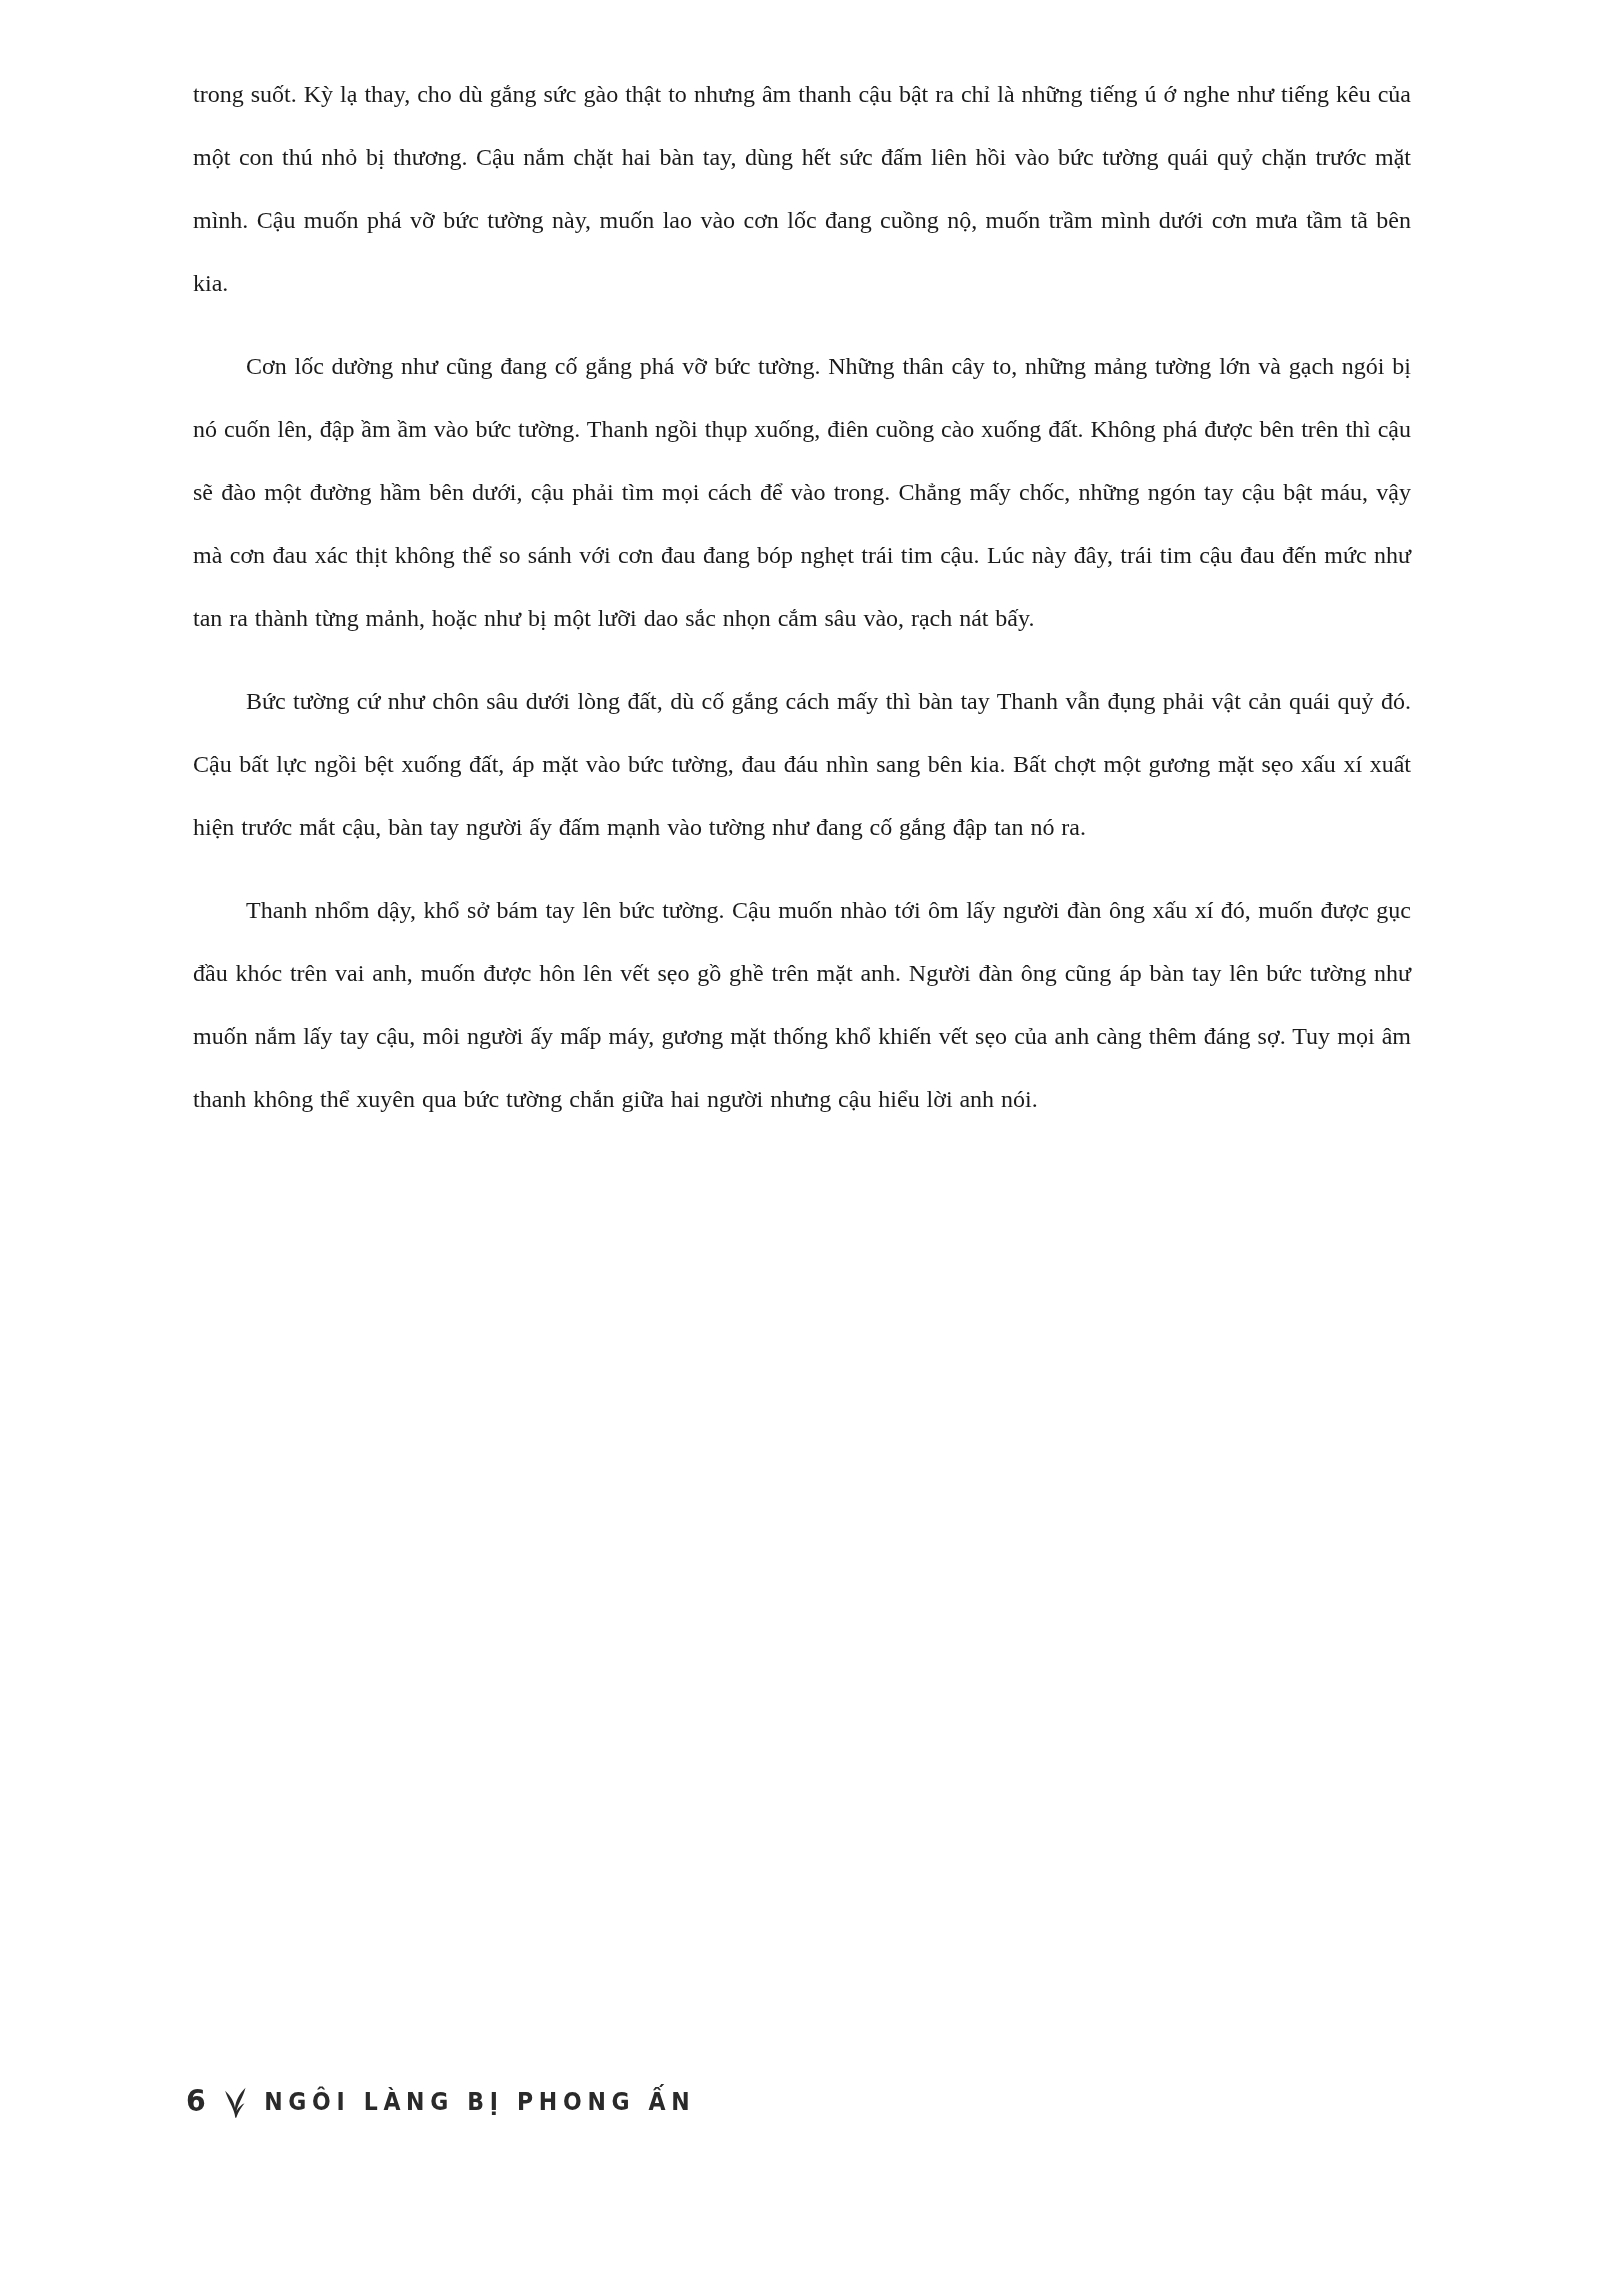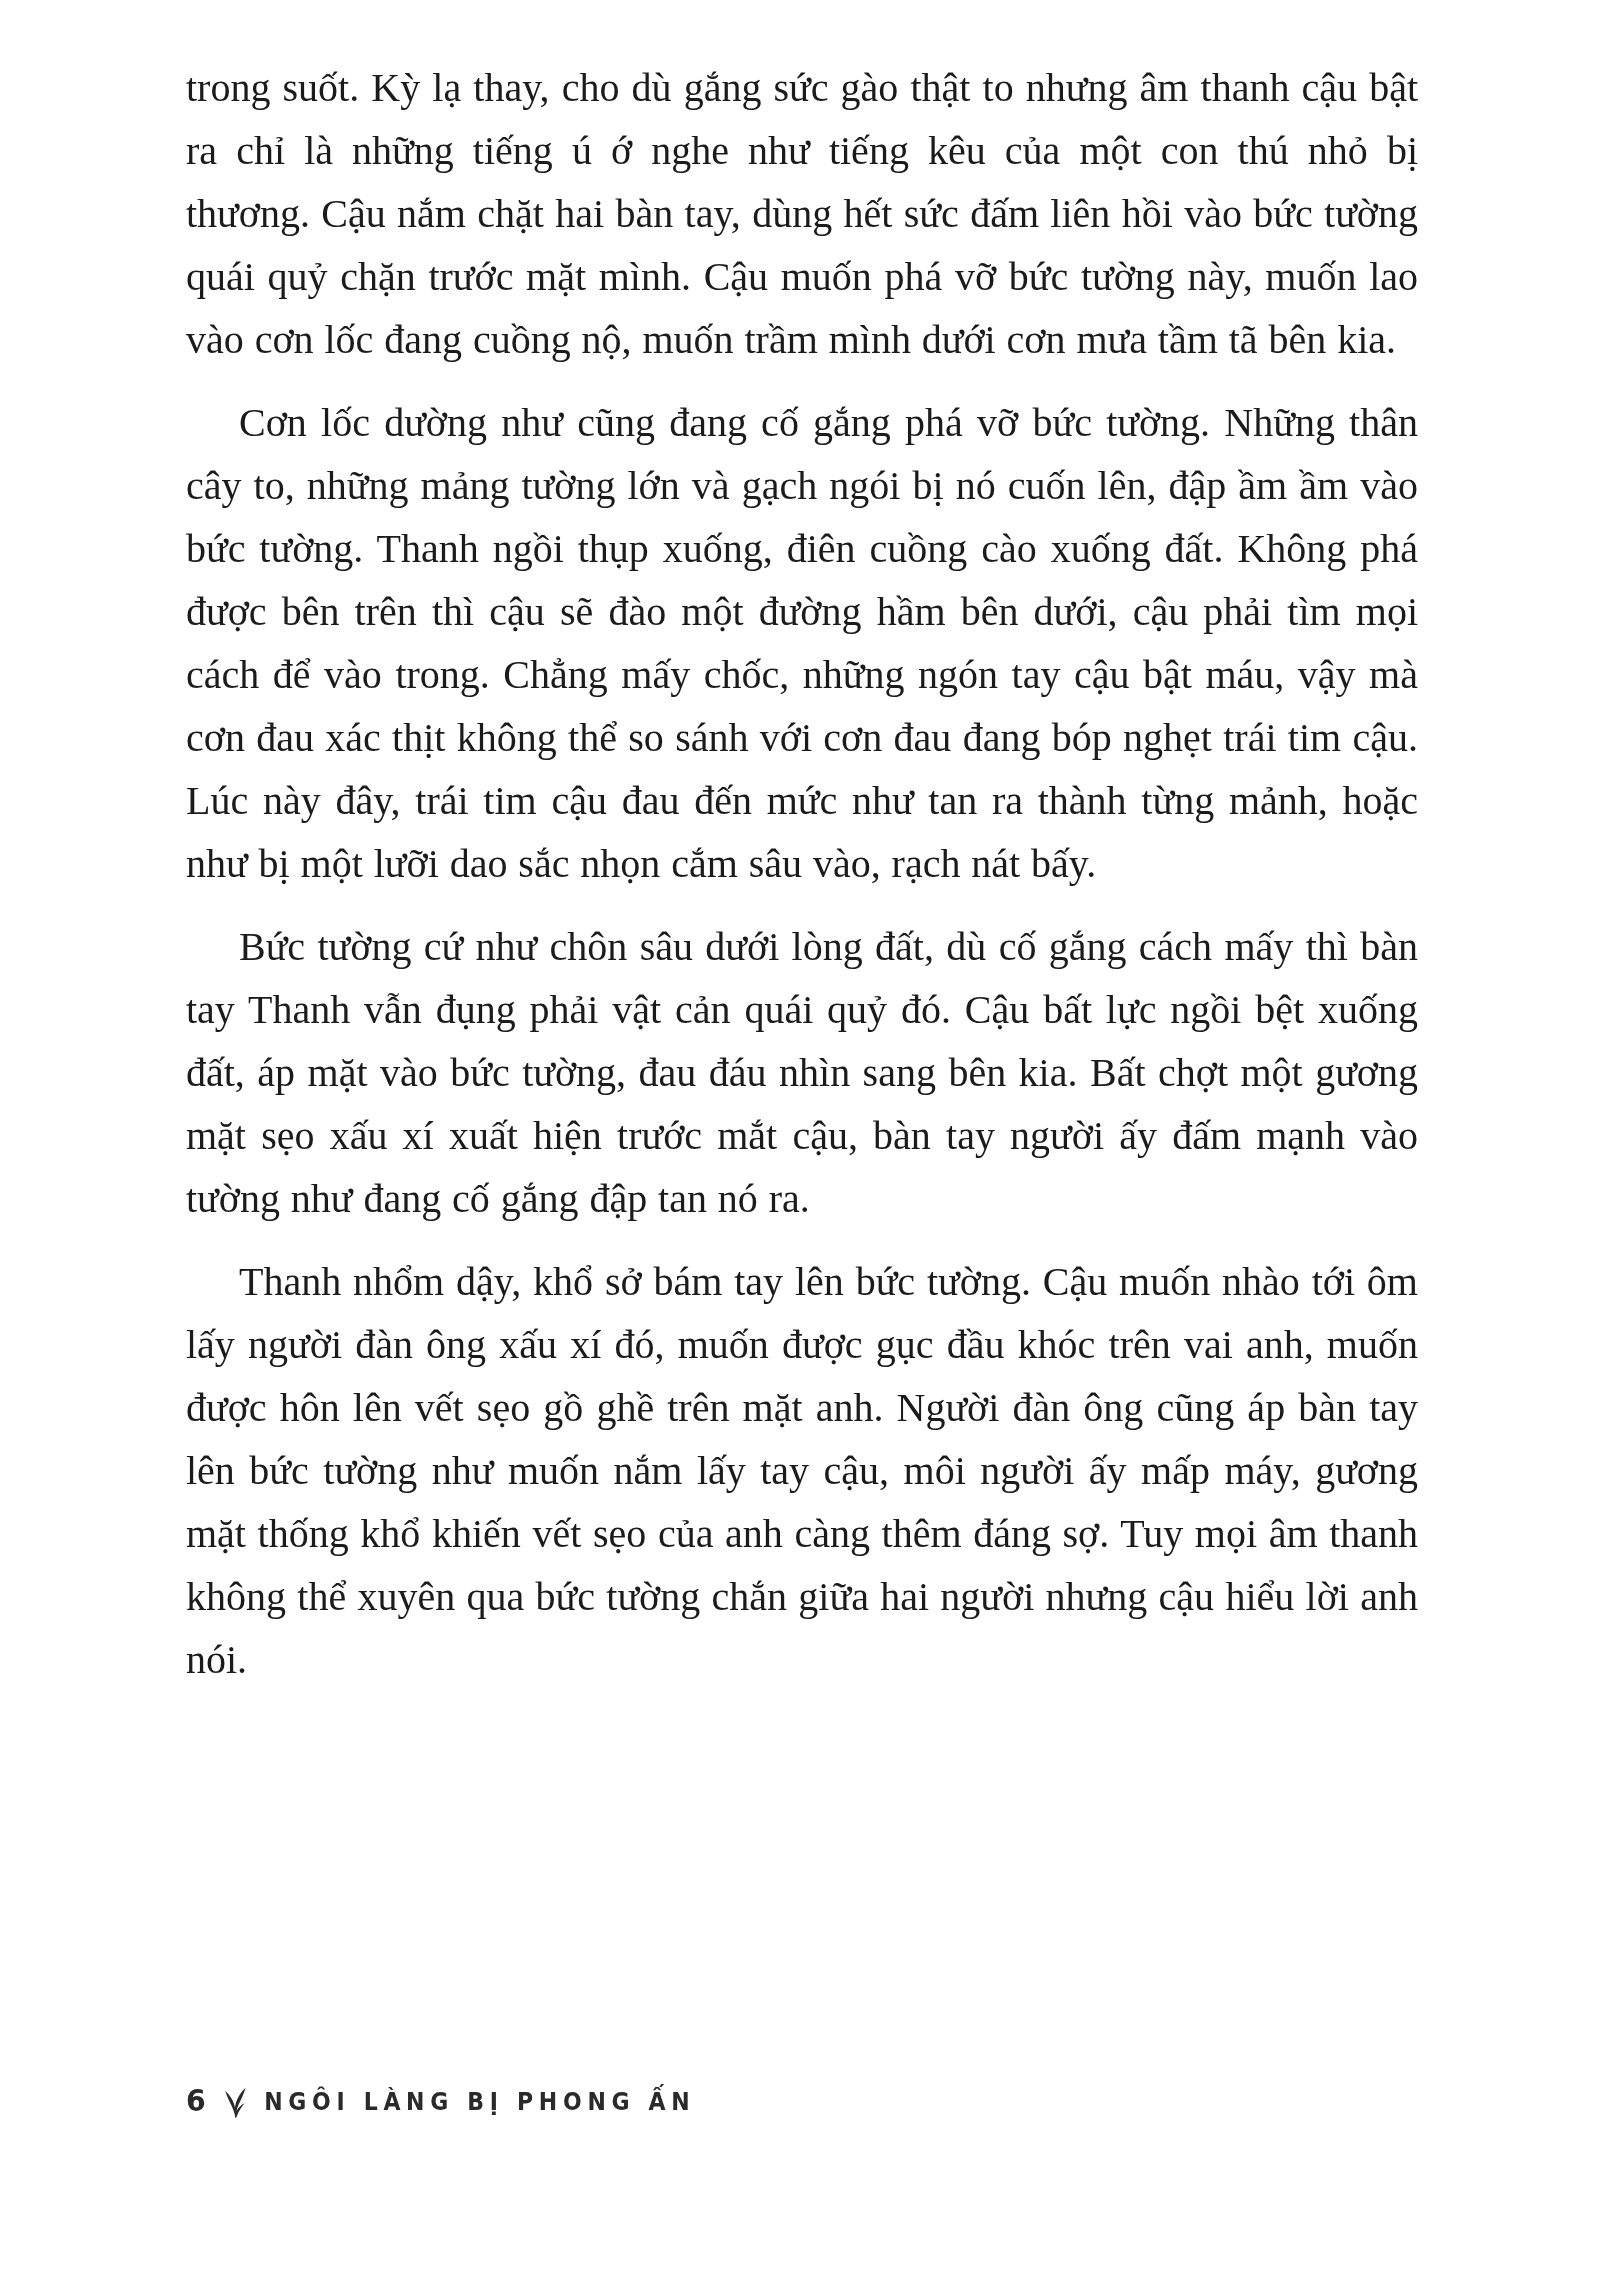--- a/index.html
+++ b/index.html
@@ -20,24 +20,24 @@
     inset: 0;
     background: #ffffff;
   }
   .text-block {
     position: absolute;
     left: 186px;
     right: 205px;
     top: 56px;
   }
   .para {
-    font-size: 40px;
+    font-size: 24px;
     line-height: 63px;
     text-align: justify;
-    margin: 0;
+    margin: 7px;
     word-spacing: 0.9px;
   }
   .para + .para {
     margin-top: 20px;
   }
   .para.indent {
     text-indent: 53px;
   }
   .footer {
     position: absolute;

